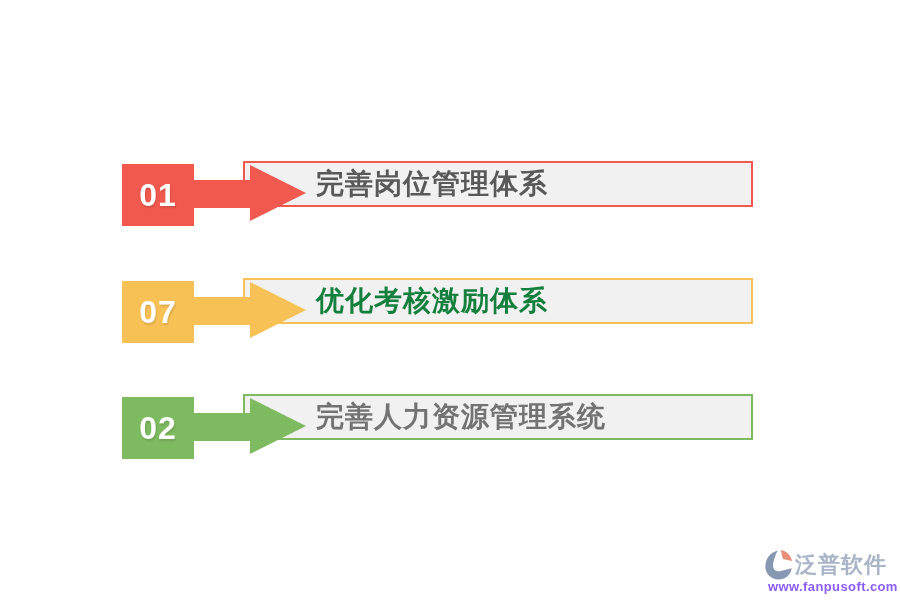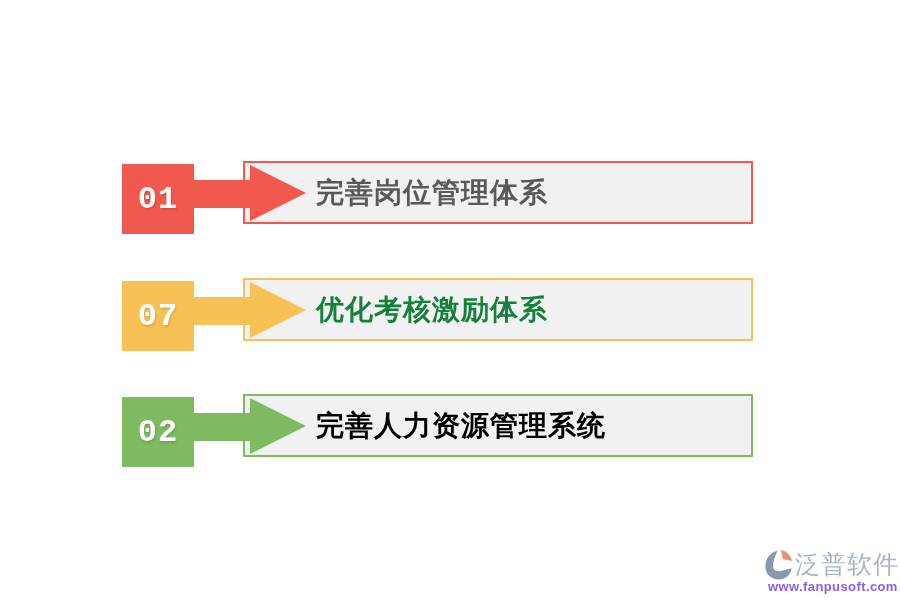--- a/index.html
+++ b/index.html
@@ -15,40 +15,39 @@
     position: absolute;
     left: 0;
     width: 900px;
     height: 66px;
   }
   .badge {
     position: absolute;
     left: 122px;
     top: 3px;
     width: 72px;
-    height: 70px;
+    height: 62px;
     background: var(--accent);
     display: flex;
     align-items: center;
     justify-content: center;
-    font-family: Liberation Mono, monospace;
   }
   .badge span {
     color: #ffffff;
     font-size: 32px;
     font-weight: bold;
     letter-spacing: 1px;
     text-shadow: 1px 2px 2px rgba(0,0,0,0.12);
   }
   .box {
     position: absolute;
     left: 243px;
     top: 0;
     width: 510px;
-    height: 63px;
+    height: 46px;
     box-sizing: border-box;
     background: #F1F1F1;
     border: 2px solid var(--accent);
     display: flex;
     align-items: center;
     padding-left: 71px;
   }
   .label {
     font-size: 28px;
     font-weight: bold;
@@ -78,22 +77,22 @@
     position: absolute;
     left: 764px;
     top: 549px;
     width: 132px;
   }
   .wm-top {
     display: flex;
     align-items: center;
   }
   .wm-brand {
-    font-size: 25px;
-    font-weight: normal;
+    font-size: 22px;
+    font-weight: bold;
     letter-spacing: 1px;
     line-height: 1.1;
     white-space: nowrap;
   }
   .wm-url {
     font-size: 13px;
     font-weight: bold;
     letter-spacing: 0.4px;
     margin-top: -2px;
     padding-left: 4px;
@@ -123,21 +122,21 @@
     </div>
     <div class="badge">
       <span>07</span>
     </div>
     <div class="shaft"></div>
     <div class="arrowhead"></div>
   </div>
 
   <div class="row" style="top: 394px; --accent: #7EBB60;">
     <div class="box" style="background: rgb(241, 241, 241);">
-      <span class="label" style="color: #000000;">完善人力资源管理系统</span>
+      <span class="label" style="color: #737373;">完善人力资源管理系统</span>
     </div>
     <div class="badge">
       <span>02</span>
     </div>
     <div class="shaft"></div>
     <div class="arrowhead"></div>
   </div>
 
   <div class="watermark">
     <div class="wm-top">

